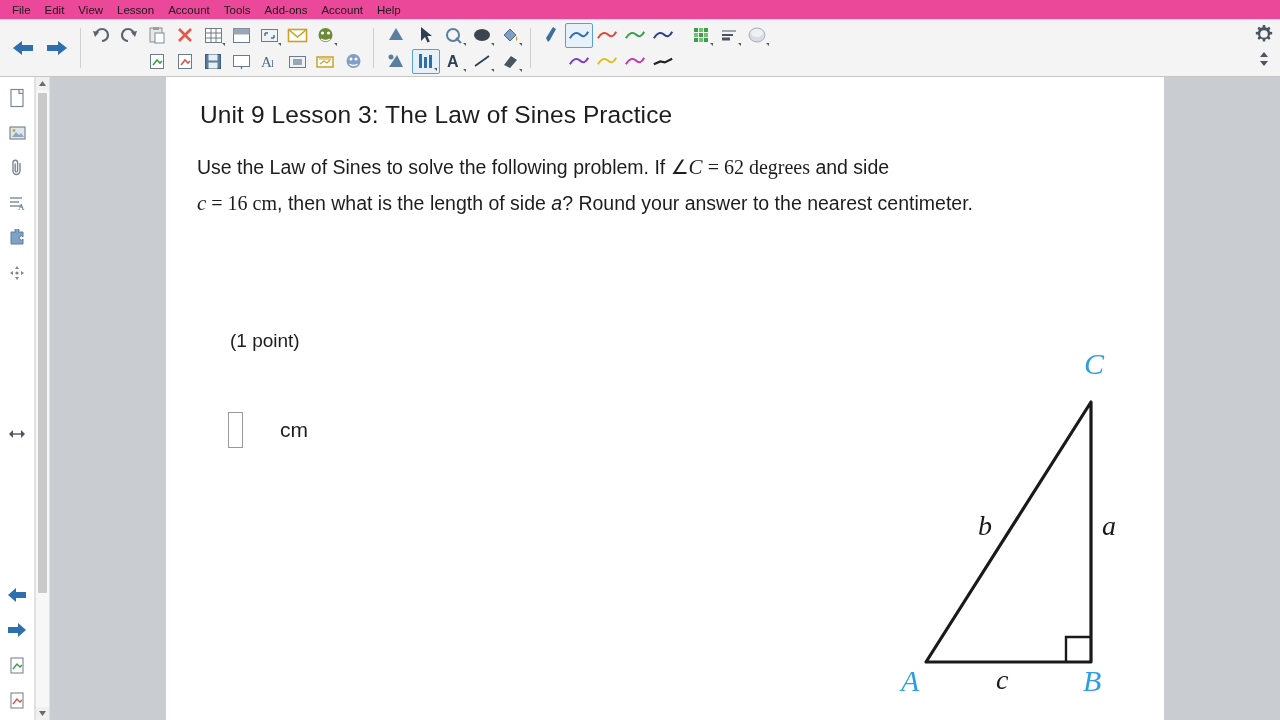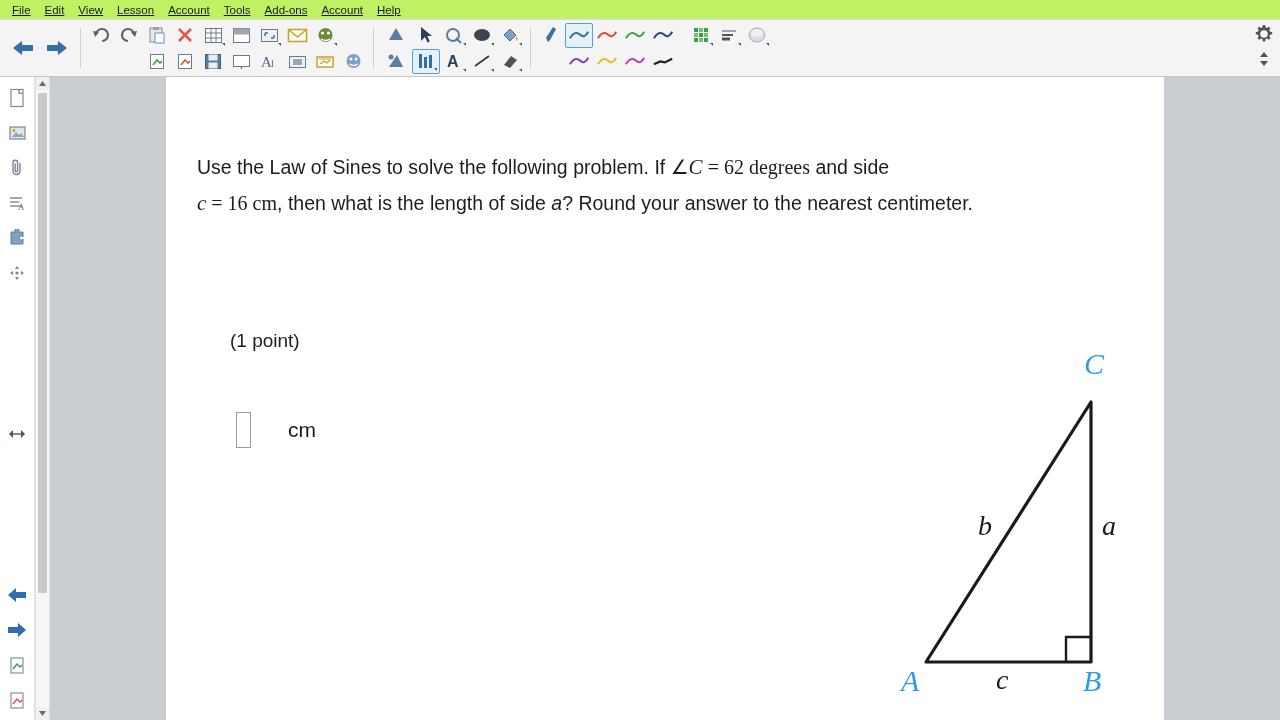--- a/index.html
+++ b/index.html
@@ -78,23 +78,22 @@
   .win-btn svg { display: block; }
 
   
   .menubar {
     height: 19px;
     display: flex;
     align-items: center;
     padding-left: 5px;
     font-size: 11.5px;
     color: #1a1a1a;
-    background: #bef264;
+    background: #ec4899;
     flex: none;
-    text-decoration: underline;
   }
   .menu-item {
     padding: 2px 7px;
     white-space: nowrap;
   }
 
   
   .toolbar {
     height: 56px;
     background: #f4f4f4;
@@ -268,21 +267,21 @@
   .points {
     position: absolute;
     left: 37px;
     top: 253px;
     font-size: 19px;
     color: #1d1d1d;
     margin-left: 27px;
   }
   .answer-row {
     position: absolute;
-    left: 30px;
+    left: 22px;
     top: 335px;
     display: flex;
     align-items: center;
     padding-left: 40px;
   }
   .answer-box {
     width: 15px;
     height: 36px;
     border: 1px solid #9a9a9a;
     background: #ffffff;
@@ -724,20 +723,21 @@
       <div class="rail-arrow" style="position:absolute; bottom:0; left:0; right:0;">
         <svg width="7" height="5" viewBox="0 0 7 5">
             <path d="M3.5 5 L0 0 H7 Z" fill="#6b6b6b"></path>
           </svg>
       </div>
     </div>
 
     <div class="canvas-area">
       <div class="page">
 
+        <div class="lesson-title">Unit 9 Lesson 3: The Law of Sines Practice</div>
 
         <div class="prompt">
           <span>Use the Law of Sines to solve the following problem. If </span><span class="mathrm">∠<span class="mathit">C</span> = <span class="mathrm">62</span> degrees</span><span> and side </span><br>
           <span class="mathrm"><span class="mathit">c</span> = 16 cm</span><span>, then what is the length of side </span><i>a</i><span>? Round your answer to the nearest centimeter.</span>
         </div>
 
         <div class="points">(1 point)</div>
 
         <div class="answer-row">
           <div class="answer-box" placeholder=""></div>

